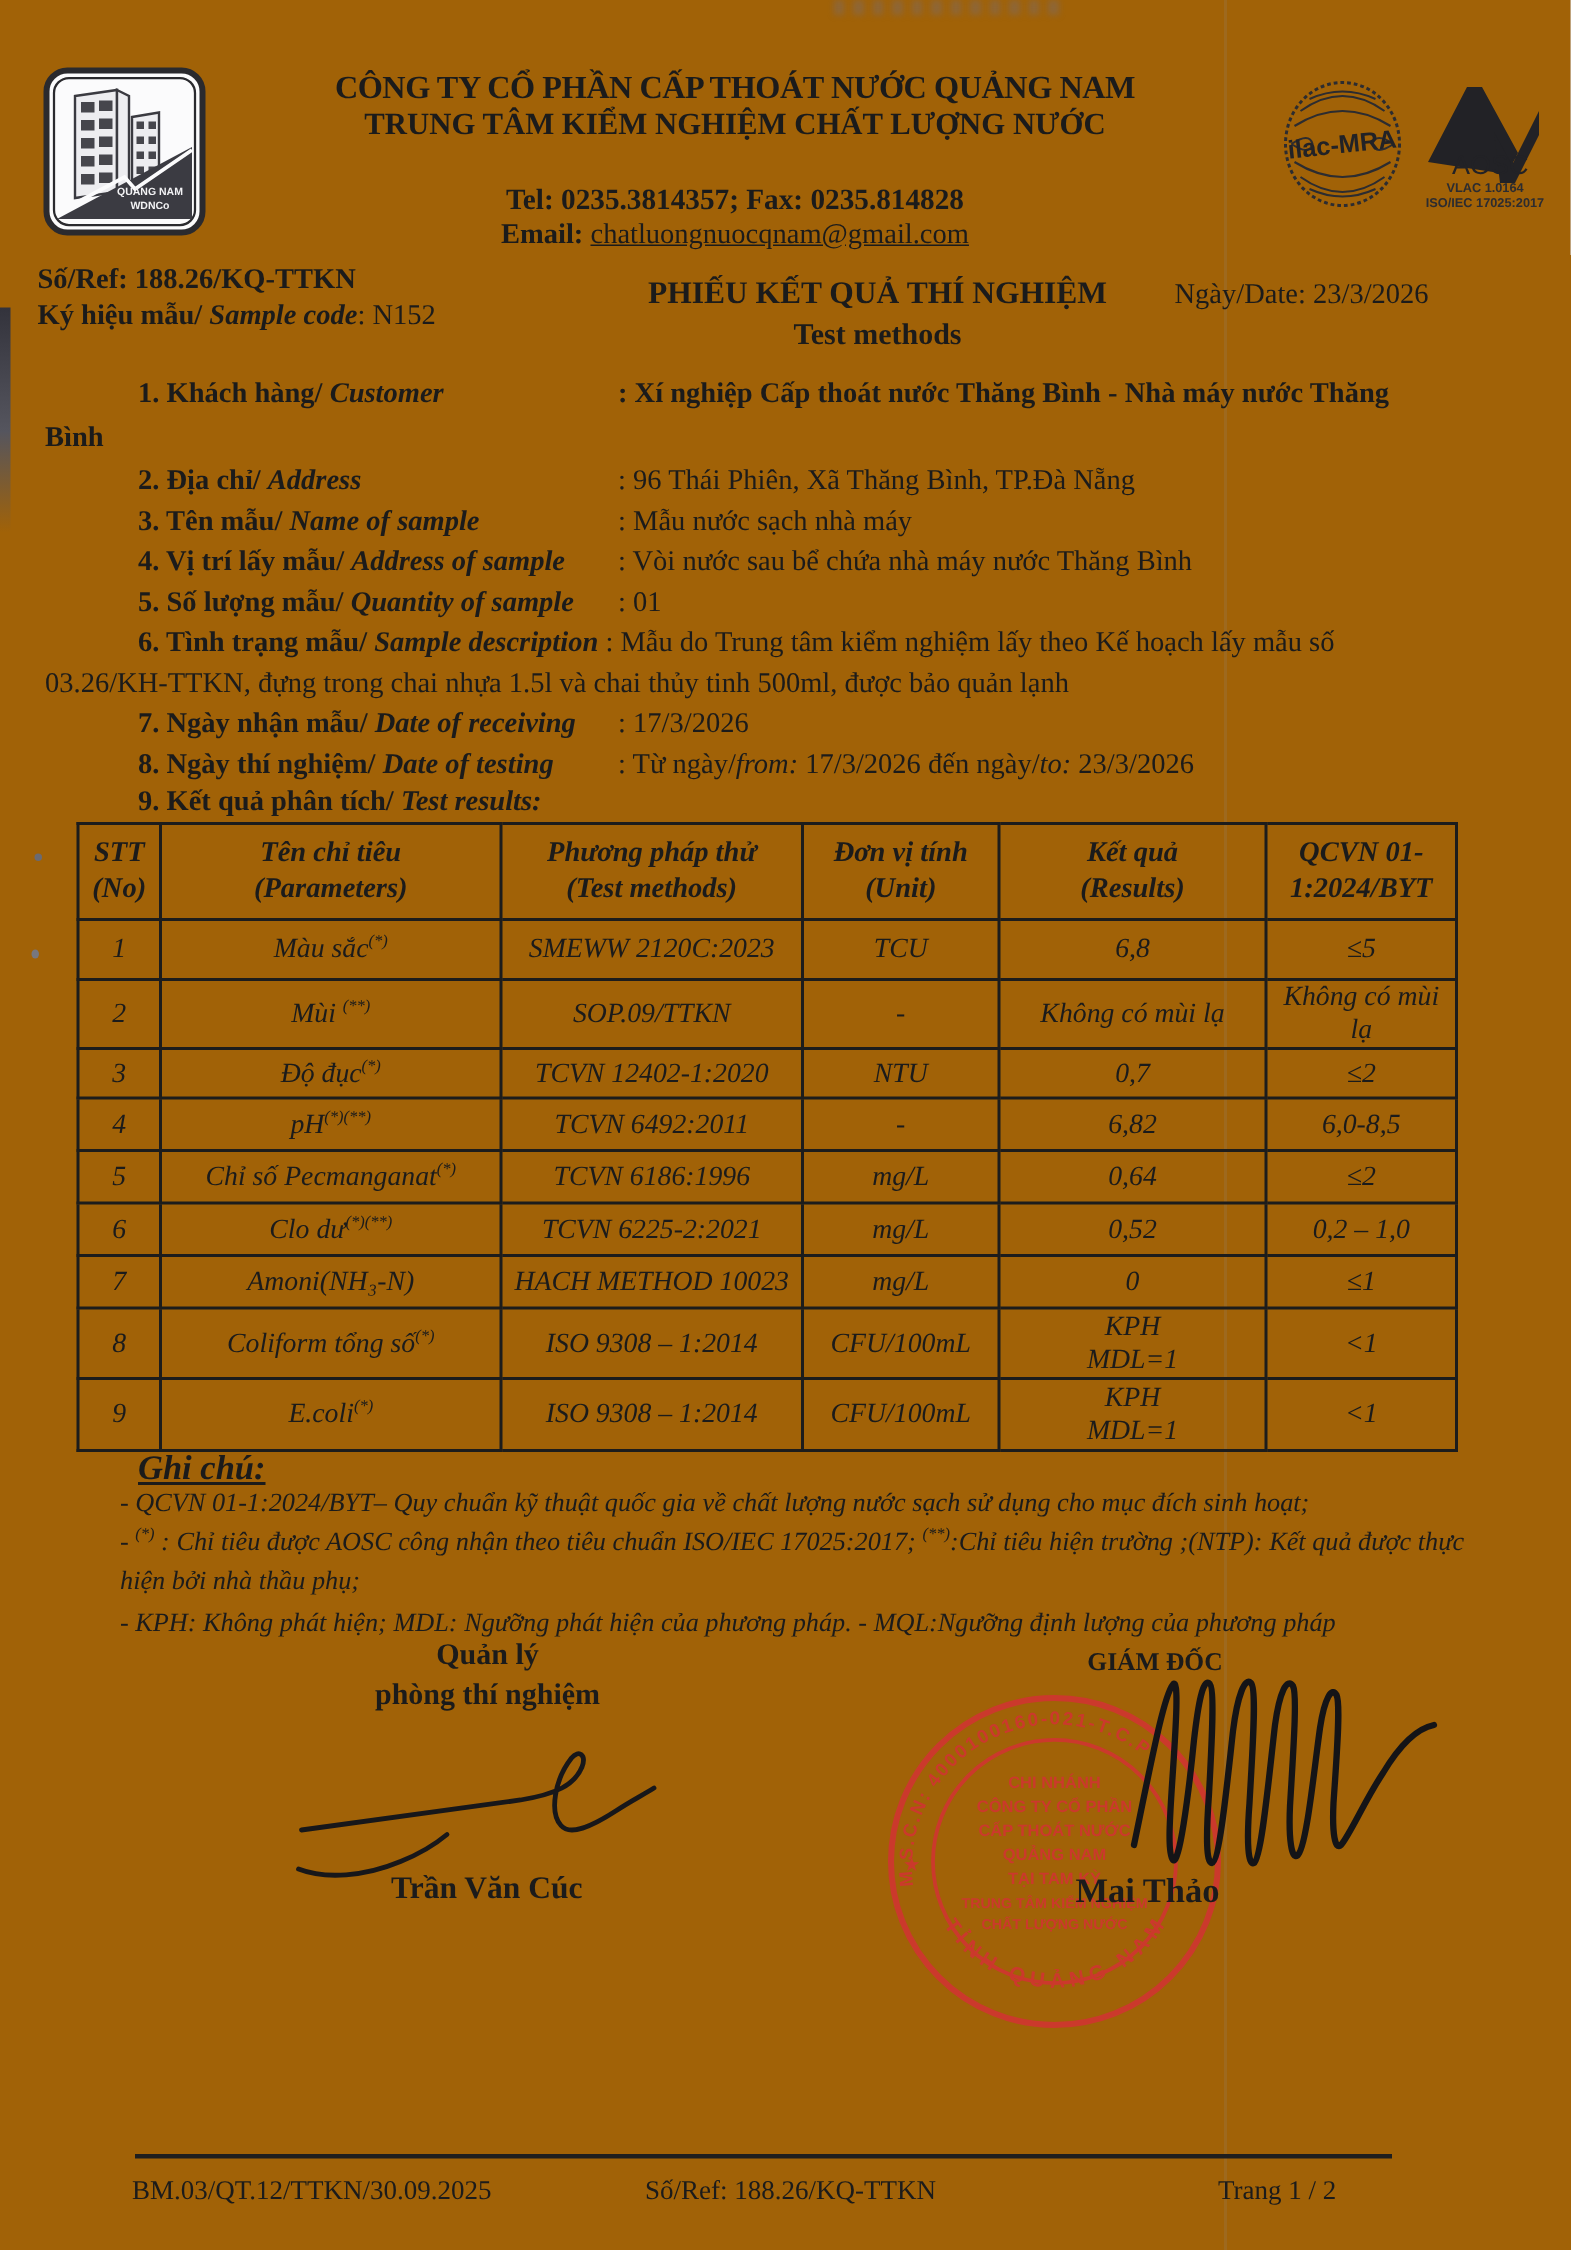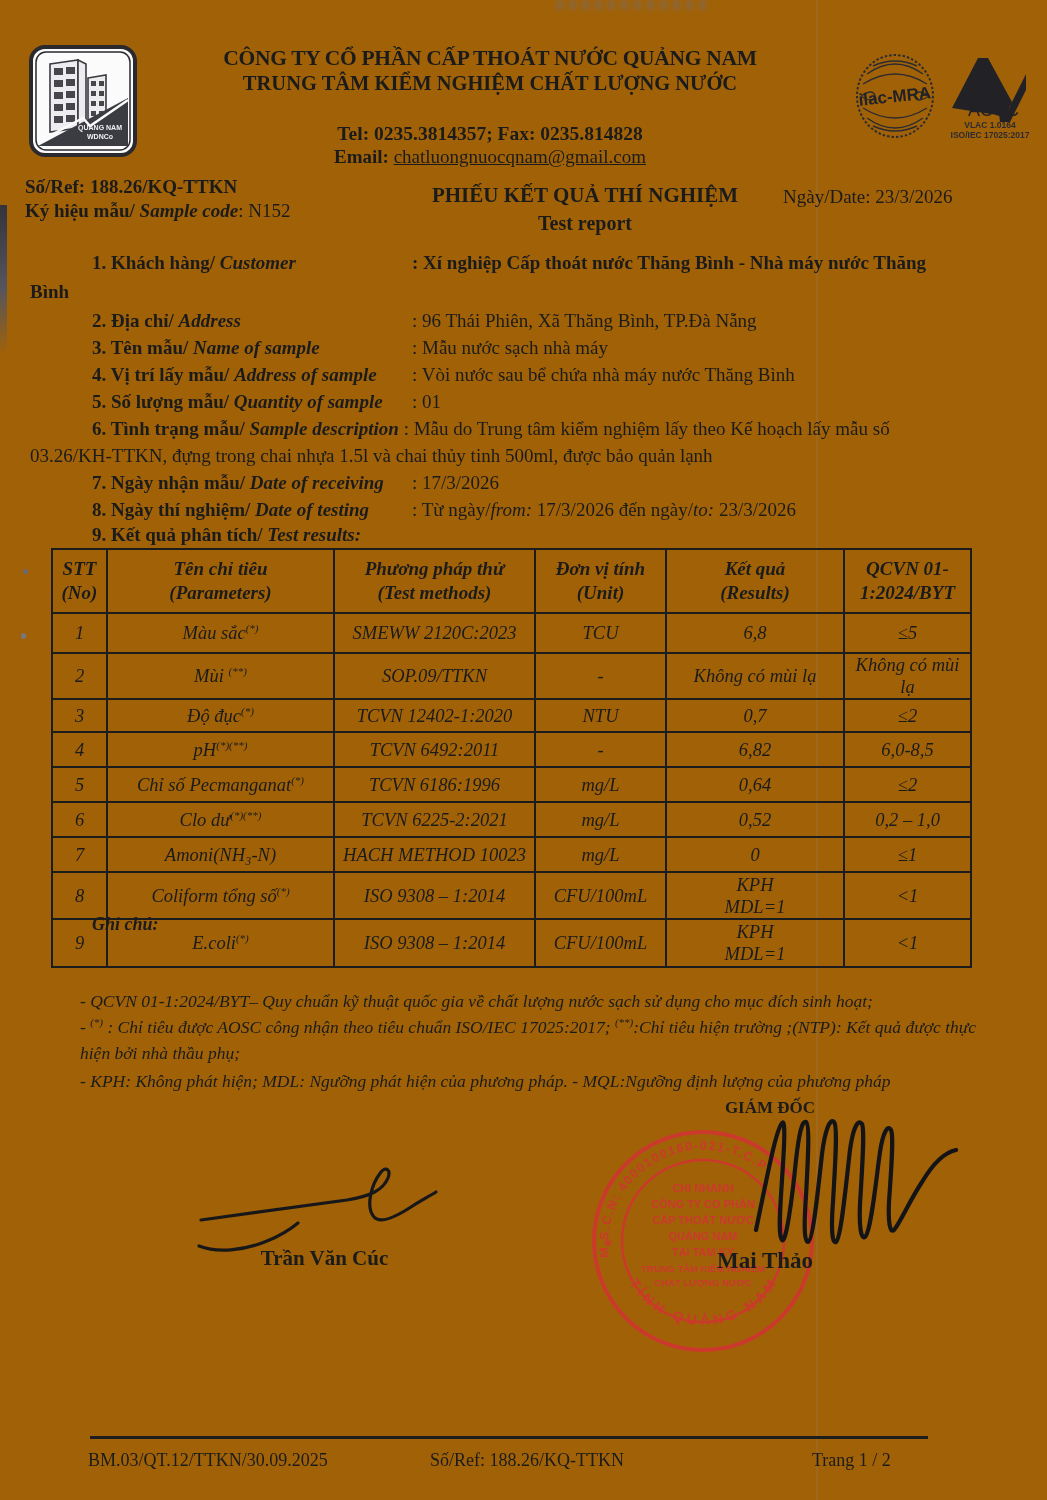--- a/index.html
+++ b/index.html
@@ -41,21 +41,21 @@
   }
   table.res th, table.res td{
     border:2px solid #1c1c1c; text-align:center; vertical-align:middle;
     padding:0 2px; overflow:hidden;font-style:italic;
   }
   table.res th{font-weight:bold; font-size:19px; line-height:24px;}
   table.res td{line-height:22px;}
 
   
   .note{font-style:italic; font-size:17.5px; line-height:26px;}
-  .gc-title{left:92px; top:914px; font-size:18px; font-weight:bold; font-style:italic; }
+  .gc-title{left:92px; top:966px; font-size:23px; font-weight:bold; font-style:italic; text-decoration:underline;}
 
   
   .sig-title{font-weight:bold; font-size:20px; text-align:center; line-height:27px;}
   .sig-name{font-weight:bold; font-size:21px; text-align:center;}
 
   
   .edge-band{left:0; top:205px; width:7px; height:150px;
     background:linear-gradient(180deg,#33333c 0%,#55555e 55%,rgba(85,85,95,0) 100%);}
   .dot1{left:23px; top:569px; width:5px; height:5px; background:#6a6a72; border-radius:50%;}
   .dot2{left:21px; top:633px; width:5px; height:6px; background:#77777e; border-radius:50%;}
@@ -142,21 +142,21 @@
     <text x="52" y="78" font-size="8.5" font-weight="bold" fill="#2c2c30" text-anchor="middle" font-family="Liberation Sans, sans-serif">VLAC 1.0164</text>
     <text x="52" y="88" font-size="8.5" font-weight="bold" fill="#2c2c30" text-anchor="middle" font-family="Liberation Sans, sans-serif">ISO/IEC 17025:2017</text>
   </svg>
 
   <div class="abs ref">Số/Ref: 188.26/KQ-TTKN</div>
   <div class="abs sample-code">
     <span class="b">Ký hiệu mẫu/</span>
     <span class="b i">Sample code</span><span>: N152</span>
   </div>
   <div class="abs title-vn">PHIẾU KẾT QUẢ THÍ NGHIỆM</div>
-  <div class="abs title-en">Test report</div>
+  <div class="abs title-en">Test methods</div>
   <div class="abs date">Ngày/Date: 23/3/2026</div>
 
   <div class="il b" style="top:252px;">
     <span>1. Khách hàng/</span> <span class="i">Customer</span>
   </div>
   <div class="iv b" style="top:252px;">: Xí nghiệp Cấp thoát nước Thăng Bình - Nhà máy nước Thăng</div>
   <div class="iw b" style="top:281px;">Bình</div>
 
   <div class="il b" style="top:310px;">
     <span>2. Địa chỉ/</span> <span class="i">Address</span>
@@ -316,20 +316,24 @@
   </tbody>
     </table>
 
   <div class="abs gc-title">Ghi chú:</div>
   <div class="abs note" style="left:80px; top:988px; width:920px;">- QCVN 01-1:2024/BYT– Quy chuẩn kỹ thuật quốc gia về chất lượng nước sạch sử dụng cho mục đích sinh hoạt;</div>
   <div class="abs note" style="left:80px; top:1014px; width:910px;">
     <span>- </span><sup class="ps">(*)</sup><span> : Chỉ tiêu được AOSC công nhận theo tiêu chuẩn ISO/IEC 17025:2017; </span><sup class="ps">(**)</sup><span>:Chỉ tiêu hiện trường ;(NTP): Kết quả được thực hiện bởi nhà thầu phụ;</span>
   </div>
   <div class="abs note" style="left:80px; top:1068px; width:920px;">- KPH: Không phát hiện; MDL: Ngưỡng phát hiện của phương pháp. - MQL:Ngưỡng định lượng của phương pháp</div>
 
+  <div class="abs sig-title" style="left:235px; top:1090px; width:180px;">
+    <div>Quản lý</div>
+    <div>phòng thí nghiệm</div>
+  </div>
   <div class="abs sig-title" style="left:690px; top:1094px; width:160px; font-size:17px;">GIÁM ĐỐC</div>
 
   <svg class="abs" style="left:195px; top:1158px;" width="280" height="100" viewBox="0 0 280 100">
     <g fill="none" stroke="#17171a" stroke-width="3.2" stroke-linecap="round">
       <path d="M 6,62 C 60,55 110,48 152,42 C 176,38 188,32 193,20 C 196,12 191,8 186,14 C 175,28 171,50 179,59 C 185,66 199,60 216,49 C 225,43 233,39 241,34"></path>
       <path d="M 4,88 C 22,95 48,93 72,83 C 87,77 97,70 103,65"></path>
     </g>
   </svg>
 
   <svg class="abs" style="left:588px; top:1126px;" width="230" height="230" viewBox="0 0 230 230" opacity="0.92">

